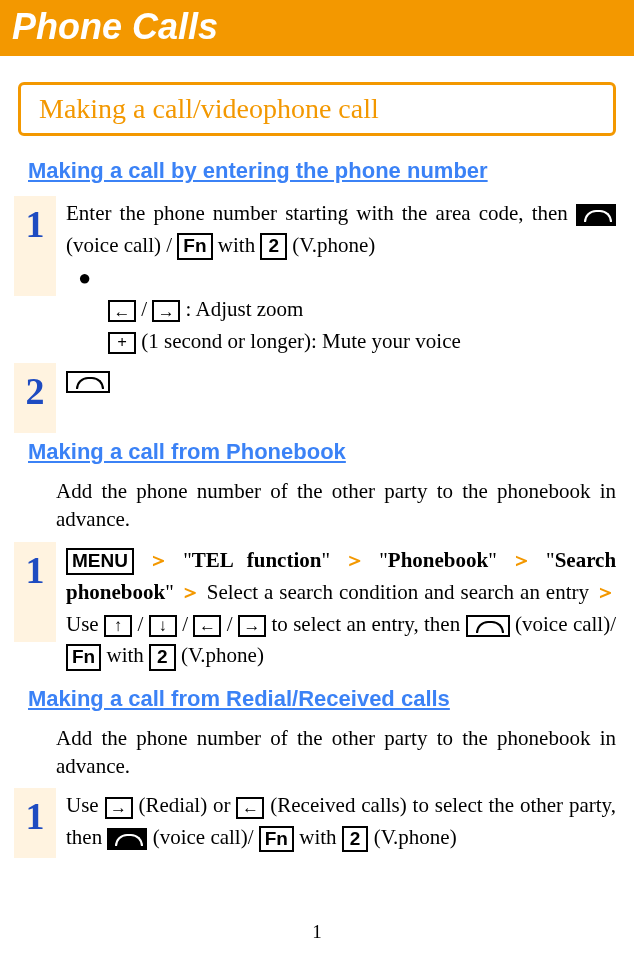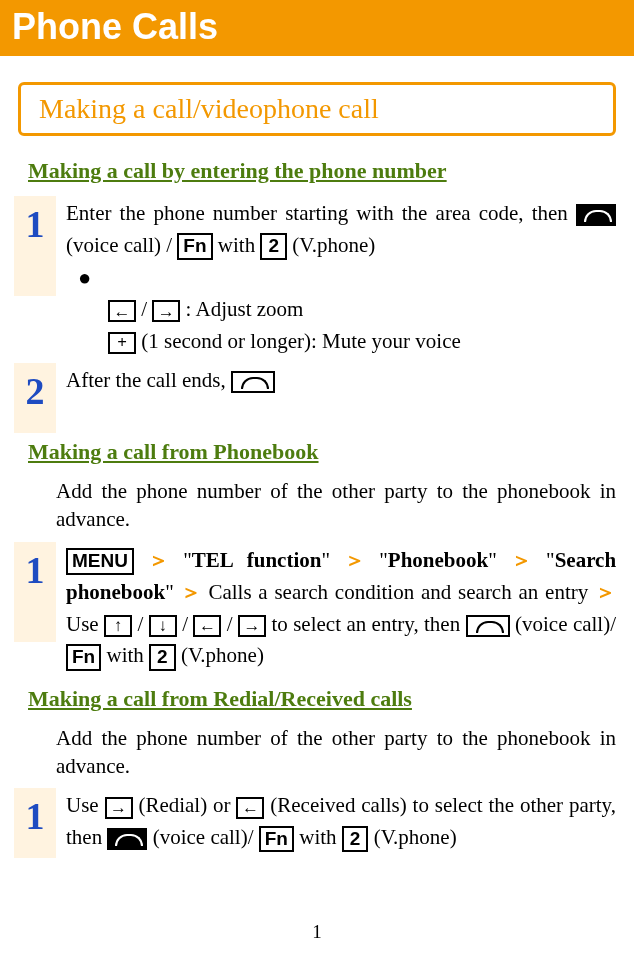--- a/index.html
+++ b/index.html
@@ -13,33 +13,34 @@
       position: relative;
     }
     .banner {
       background: #f39800;
       color: #fff;
       font-family: Arial, sans-serif;
       font-weight: bold;
       font-size: 36px;
       padding: 6px 12px 8px 12px;
       margin-bottom: 26px;
+      font-style: italic;
     }
     .section-box {
       border: 3px solid #f39800;
       border-radius: 6px;
       margin: 0 18px 22px 18px;
       padding: 8px 18px;
       color: #f39800;
       font-size: 28px;
       font-family: "Times New Roman", serif;
     }
     .heading {
-      color: #4d7c0f;
-      font-family: Liberation Serif, serif;
+      color: #3b82f6;
+      font-family: Liberation Sans, sans-serif;
       font-weight: bold;
       font-size: 22px;
       text-decoration: underline;
       margin: 0 18px 12px 28px;
     }
     .intro {
       margin: 0 18px 8px 56px;
       font-size: 21px;
       text-align: justify;
       line-height: 1.35;
@@ -198,40 +199,39 @@
     <div class="sub-indent">
       <span class="iconbox">+</span>
       <span>(1 second or longer): Mute your voice</span>
     </div>
   </div>
 </div>
 
 <div class="step">
   <div class="step-num-box step-med">2</div>
   <div class="step-body">
-    <span>After the call ends, </span>
     <span class="callbox-end"></span>
   </div>
 </div>
 
 <div class="heading" style="">Making a call from Phonebook</div>
 <div class="intro">Add the phone number of the other party to the phonebook in advance.</div>
 
 <div class="step">
   <div class="step-num-box step-tall">1</div>
   <div class="step-body">
     <span class="keybox">MENU</span>
     <span class="gt">＞</span>
     <span>"</span><span class="bold">TEL  function</span><span>"</span>
     <span class="gt">＞</span>
     <span>"</span><span class="bold">Phonebook</span><span>"</span>
      <span class="gt">＞</span>
     <span>"</span><span class="bold">Search phonebook</span><span>"</span>
      <span class="gt">＞</span>
-    <span>Calls a search condition and search an entry </span>
+    <span>Select a search condition and search an entry </span>
     <span class="gt">＞</span>
     <span>Use </span>
     <span class="iconbox">↑</span>
     <span> / </span>
     <span class="iconbox">↓</span>
     <span> / </span>
     <span class="iconbox">←</span>
     <span> / </span>
     <span class="iconbox">→</span>
     <span> to select an entry, then </span>

